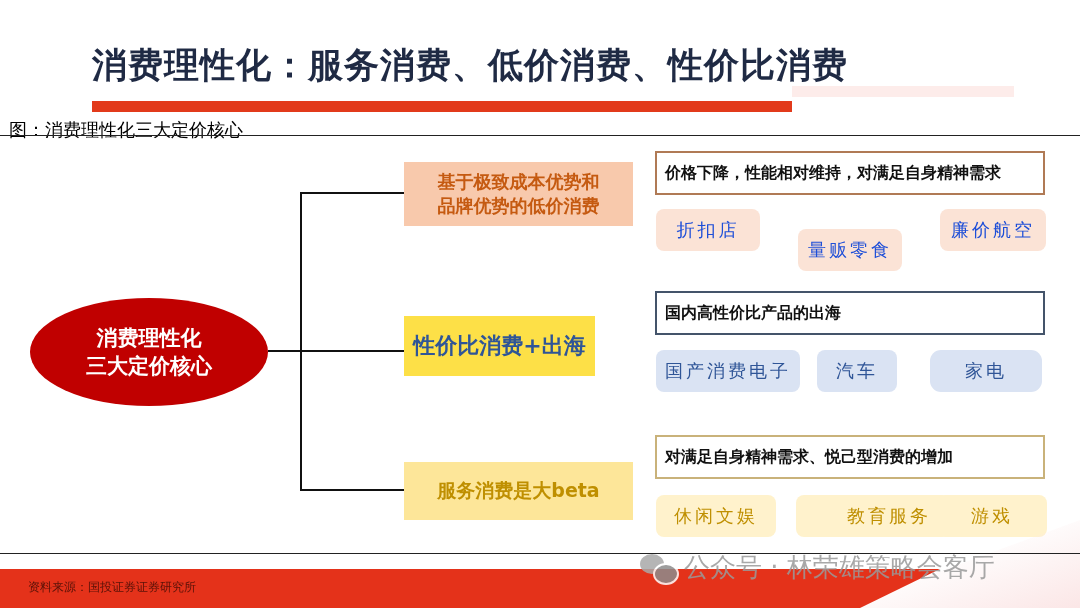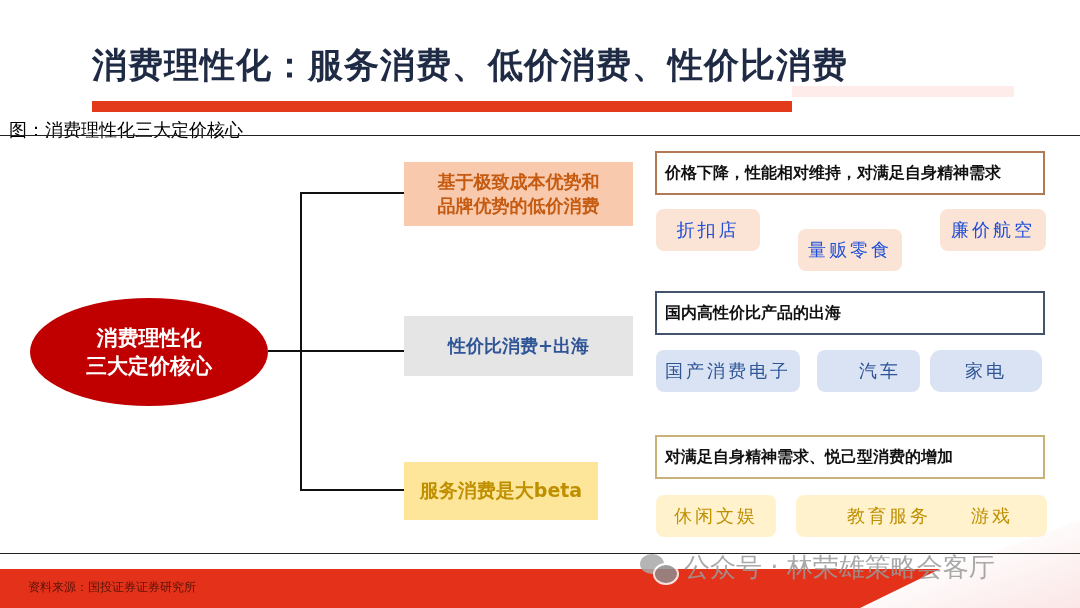--- a/index.html
+++ b/index.html
@@ -23,22 +23,22 @@
   .wechat { width:36px; height:28px; position:relative; }
   .wechat .b1 { position:absolute; left:0; top:0; width:24px; height:20px; border-radius:50%; background:#a9a9a9; }
   .wechat .b2 { position:absolute; left:13px; top:9px; width:22px; height:18px; border-radius:50%; background:#8c8c8c; border:2px solid #fff; }
 
   .ellipse { left:30px; top:298px; width:238px; height:108px; border-radius:50%; background:#c00000;
              color:#fff; font-weight:bold; font-size:21px; text-align:center; line-height:28px;
              display:flex; flex-direction:column; justify-content:center; }
   .line { background:#111; }
   .node { display:flex; align-items:center; justify-content:center; text-align:center; font-weight:bold; }
   .n1 { left:404px; top:162px; width:229px; height:64px; background:#f8c9ac; color:#c55a11; font-size:18px; line-height:24px; }
-  .n2 { left:404px; top:316px; width:229px; height:60px; background:#e5e5e5; color:#2f5597; font-size:18px; }
-  .n3 { left:404px; top:462px; width:194px; height:58px; background:#fde699; color:#bf8f00; font-size:19px; }
+  .n2 { left:404px; top:316px; width:191px; height:60px; background:#fde047; color:#2f5597; font-size:22px; }
+  .n3 { left:404px; top:462px; width:229px; height:58px; background:#fde699; color:#bf8f00; font-size:19px; }
 
   .desc { left:655px; width:390px; height:44px; background:#fff; display:flex; align-items:center; padding-left:8px;
           box-sizing:border-box; font-weight:bold; font-size:16px; color:#111; }
   .d1 { top:151px; border:2px solid #b07a55; }
   .d2 { top:291px; border:2px solid #44546a; }
   .d3 { top:435px; border:2px solid #c9b27a; }
 
   .tag { height:42px; border-radius:8px; display:flex; align-items:center; justify-content:center;
          font-family:"DejaVu Serif","Liberation Serif",serif; font-size:18px; letter-spacing:3px; }
   .t-or { background:#fbe3d6; color:#1d4ed8; }
@@ -76,21 +76,21 @@
 
 <div class="abs desc d1">价格下降，性能相对维持，对满足自身精神需求</div>
 <div class="abs desc d2">国内高性价比产品的出海</div>
 <div class="abs desc d3">对满足自身精神需求、悦己型消费的增加</div>
 
 <div class="abs tag t-or" style="left:656px; top:209px; width:104px;">折扣店</div>
 <div class="abs tag t-or" style="left:798px; top:209px; width:104px;margin-top:20px;">量贩零食</div>
 <div class="abs tag t-or" style="left:940px; top:209px; width:106px;">廉价航空</div>
 
 <div class="abs tag t-bl" style="left:656px; top:350px; width:144px;">国产消费电子</div>
-<div class="abs tag t-bl" style="left:817px; top:350px; width:80px;padding-left:23px;">汽车</div>
+<div class="abs tag t-bl" style="left:817px; top:350px; width:80px;">汽车</div>
 <div class="abs tag t-bl" style="left:930px; top:350px; width:112px;border-radius:11px;">家电</div>
 
 <div class="abs tag t-ye" style="left:656px; top:495px; width:120px;">休闲文娱</div>
 <div class="abs tag t-ye" style="left:796px; top:495px; width:122px;padding-left:32px;">教育服务</div>
 <div class="abs tag t-ye" style="left:937px; top:495px; width:110px;">游戏</div>
 
 <div class="abs footer-fade"></div>
 <div class="abs footer-band2"></div>
 <div class="abs rule-bottom"></div>
 <div class="abs source">资料来源：国投证券证券研究所</div>

